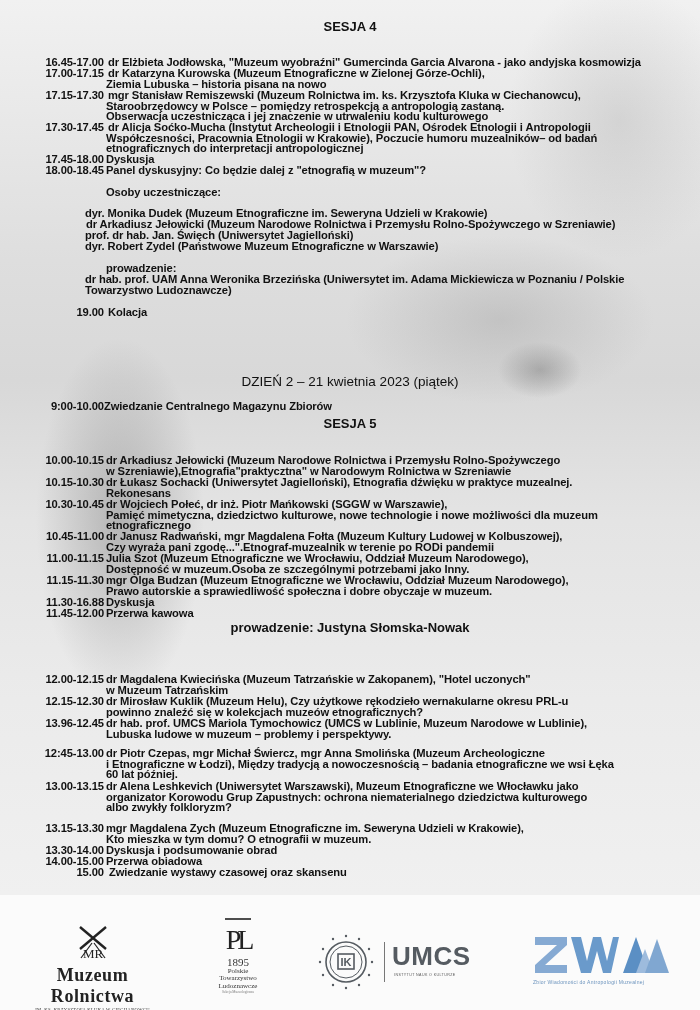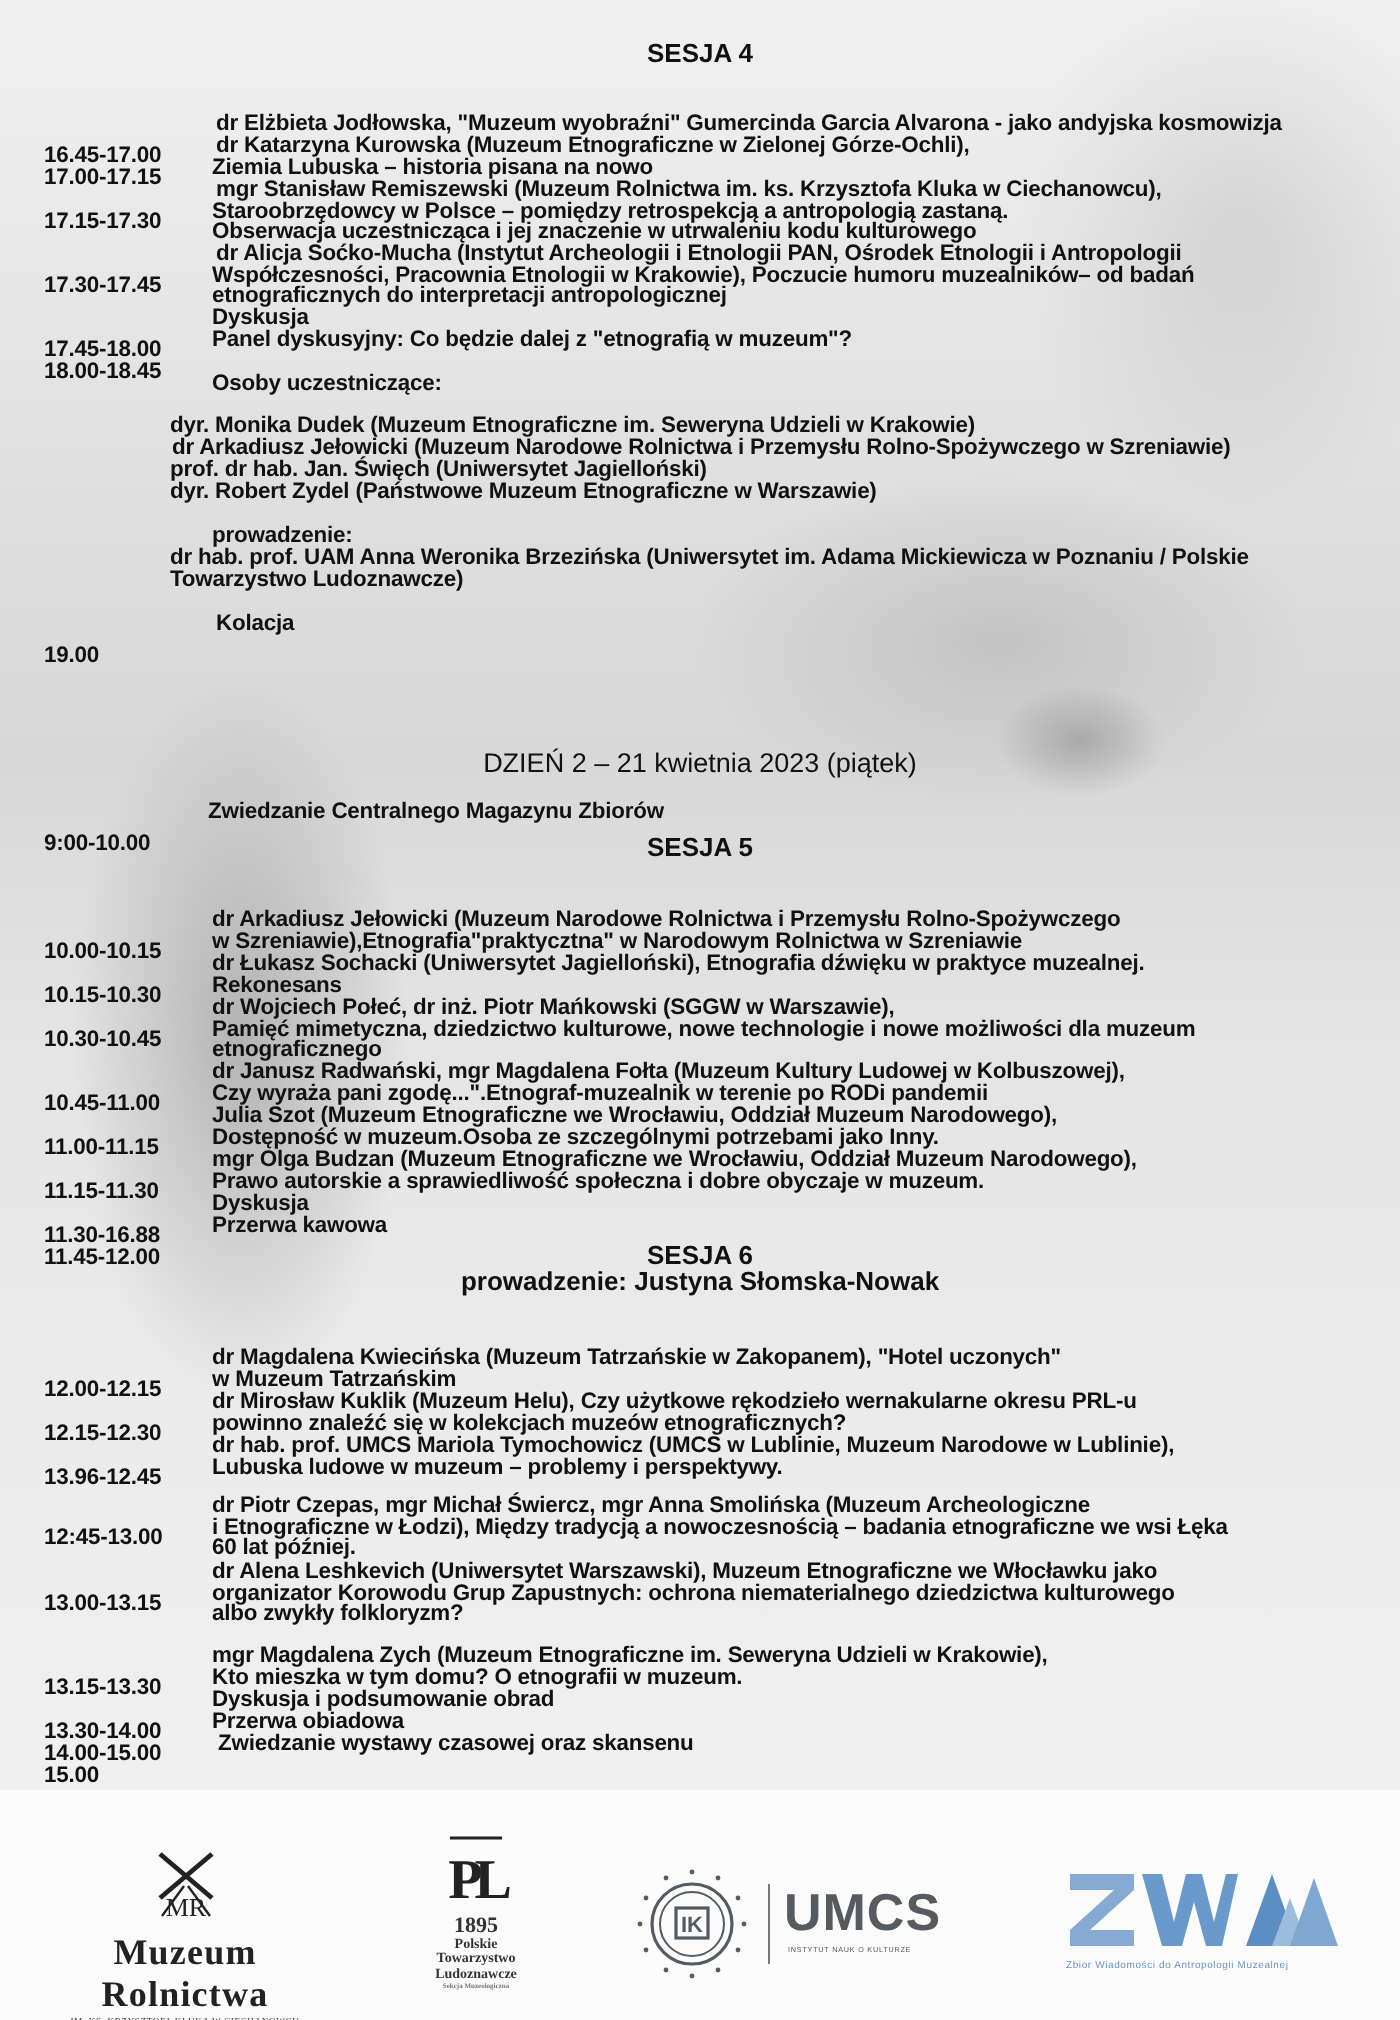--- a/index.html
+++ b/index.html
@@ -18,21 +18,21 @@
       radial-gradient(ellipse 60px 40px at 540px 370px, rgba(90,90,90,0.35), transparent 70%),
       linear-gradient(180deg, #f1f1f1 0px, #dedede 260px, #d8d8d8 380px, #e4e4e4 520px, #ebebeb 700px, #f0f0f0 895px);
     z-index: 0;
   }
   .footer-bg { position: absolute; left: 0; top: 895px; width: 700px; height: 115px; background: #fbfbfb; z-index: 0; }
   .content { position: absolute; left: 0; top: 0; width: 700px; z-index: 1; }
   .sess-title { position: absolute; width: 700px; text-align: center; font-size: 13px; line-height: 13px; font-weight: bold; }
   .sess-title .t1 { display: block; }
   .sess-title .t2 { display: block; font-weight: bold; }
   .row { position: absolute; left: 22px; font-size: 11.2px; line-height: 10.7px; font-weight: bold; letter-spacing: -0.1px; }
-  .row .time { position: absolute; left: 0; top: 16px; width: 82px; white-space: nowrap; }
+  .row .time { position: absolute; left: 0; top: 0; width: 82px; white-space: nowrap; text-align: right; }
   .row .desc { position: absolute; left: 84px; white-space: pre; }
   .plain { position: absolute; font-size: 11.2px; line-height: 10.7px; font-weight: bold; white-space: pre; letter-spacing: -0.1px; }
   .day { position: absolute; width: 700px; text-align: center; font-size: 13.5px; font-weight: normal; }
   .logo { position: absolute; z-index: 1; }
   .mr-name { font-family: "Liberation Serif", serif; font-size: 18px; font-weight: bold; letter-spacing: 0.6px; color:#222; text-align:center; }
   .mr-sub { font-family: "Liberation Serif", serif; font-size: 4.6px; letter-spacing: 0.3px; color:#333; text-align:center; text-transform: uppercase; line-height:5.6px; }
   .ptl-text { font-family: "Liberation Serif", serif; font-size: 7px; line-height: 7.4px; text-align: center; color:#333; }
   .umcs-word { font-family: "Liberation Sans", sans-serif; font-weight: bold; font-size: 26px; color: #555b61; letter-spacing: 0.5px; }
   .umcs-sub { font-size: 3.6px; color:#555; letter-spacing:0.4px; }
   .zwam-sub { font-size: 5px; color: #6b93bd; letter-spacing: 0.3px; }
@@ -139,21 +139,20 @@
   <div class="row" style="top:597px;">
     <span class="time">11.30-16.88</span>
     <span class="desc">Dyskusja</span>
   </div>
   <div class="row" style="top:608px;">
     <span class="time">11.45-12.00</span>
     <span class="desc">Przerwa kawowa</span>
   </div>
 
   <div class="sess-title" style="top:621px;">
-    <span class="t1">SESJA 6</span>
     <span class="t2">prowadzenie: Justyna Słomska-Nowak</span>
   </div>
 
   <div class="row" style="top:674px;">
     <span class="time">12.00-12.15</span>
     <span class="desc">dr Magdalena Kwiecińska (Muzeum Tatrzańskie w Zakopanem), "Hotel uczonych"</span>
     <span class="desc" style="top:10.7px;">w Muzeum Tatrzańskim</span>
   </div>
   <div class="row" style="top:696px;">
     <span class="time">12.15-12.30</span>
@@ -204,21 +203,21 @@
     </g>
     <line x1="61" y1="33" x2="72" y2="18" stroke="#222" stroke-width="1.2"></line>
     <line x1="85" y1="33" x2="74" y2="18" stroke="#222" stroke-width="1.2"></line>
     <text x="73" y="33" text-anchor="middle" font-family="Liberation Serif, serif" font-size="13" fill="#222">MR</text>
   </svg>
   <div class="mr-name">Muzeum Rolnictwa</div>
   <div class="mr-sub">im. ks. Krzysztofa Kluka w Ciechanowcu</div>
   <div class="mr-sub">instytucja kultury województwa podlaskiego</div>
 </div>
 
-<div class="logo" style="left:213px; top:916px; width:50px;font-weight:bold;">
+<div class="logo" style="left:213px; top:916px; width:50px;">
   <svg width="50" height="36" viewBox="0 0 50 36">
     <line x1="12" y1="3" x2="38" y2="3" stroke="#222" stroke-width="1.6"></line>
     <text x="25" y="33" text-anchor="middle" font-family="Liberation Serif, serif" font-size="28" fill="#222" letter-spacing="-4">PL</text>
   </svg>
   <div class="ptl-text" style="font-size:11px; line-height:12px;">1895</div>
   <div class="ptl-text">Polskie</div>
   <div class="ptl-text">Towarzystwo</div>
   <div class="ptl-text">Ludoznawcze</div>
   <div class="ptl-text" style="font-size:3.5px; line-height:4px; color:#777;">Sekcja Muzeologiczna</div>
 </div>

